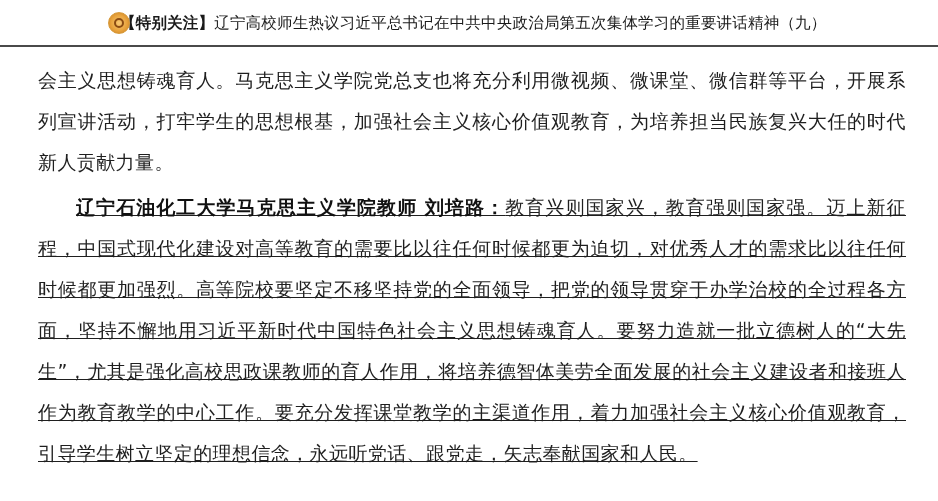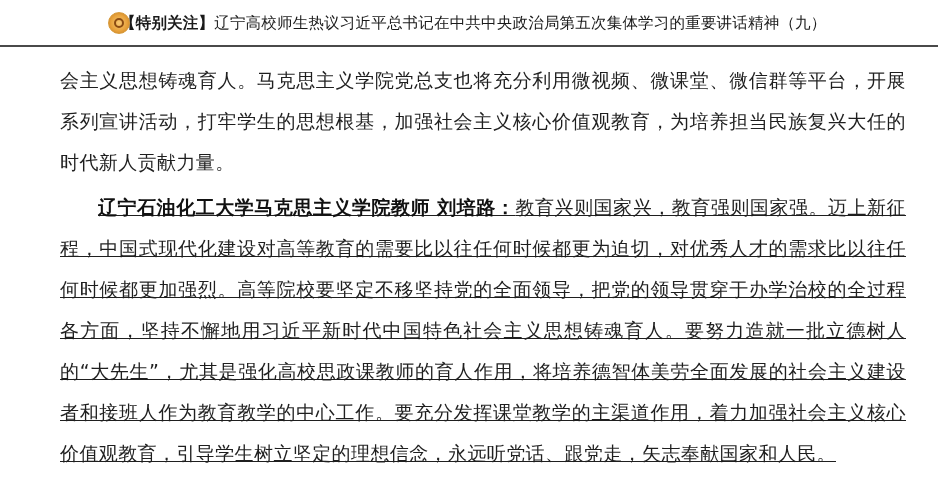--- a/index.html
+++ b/index.html
@@ -68,21 +68,20 @@
     left: 0;
     right: 0;
     top: 45px;
     height: 2px;
     background: #4a4a4a;
   }
   
   .content {
     padding: 14px 32px 0 38px;
     box-sizing: border-box;
-    margin-left: 22px;
   }
   p {
     margin: 0 0 4px 0;
     font-size: 19px;
     line-height: 41px;
     letter-spacing: 0.4px;
     text-align: justify;
     text-justify: inter-ideograph;
     color: #1f1f1f;
     font-family: "DejaVu Sans", sans-serif;

